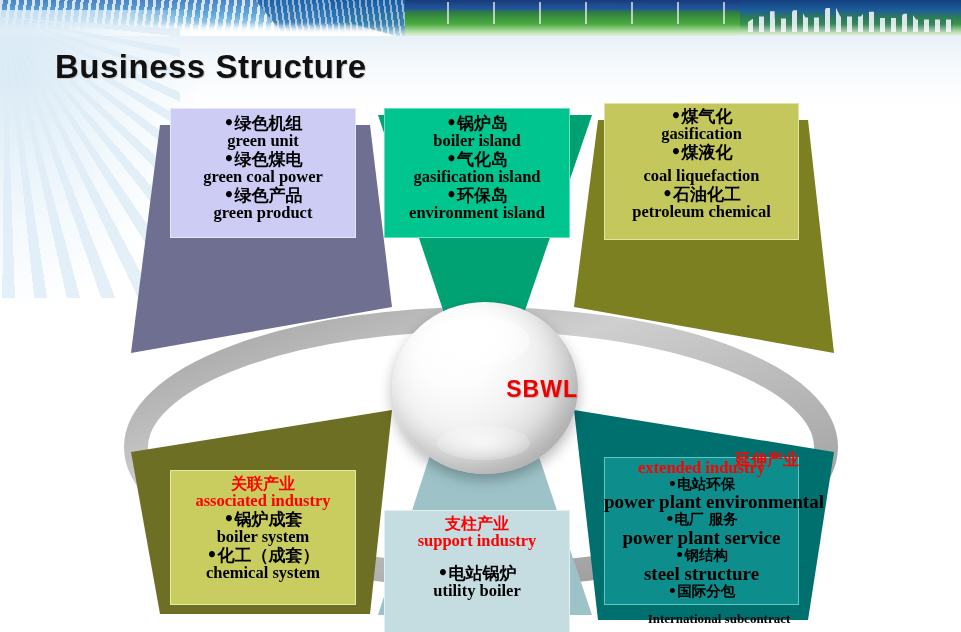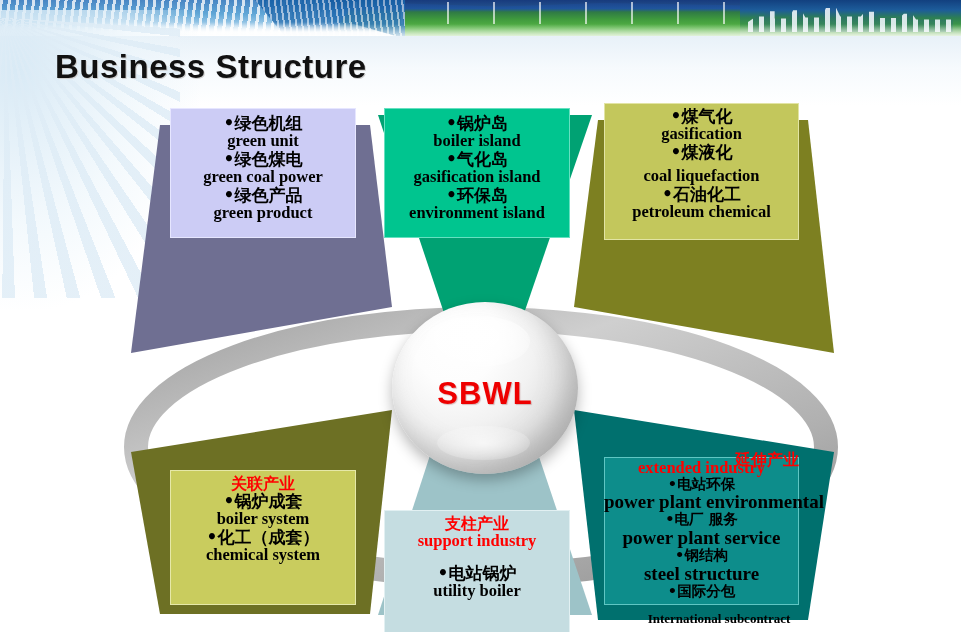--- a/index.html
+++ b/index.html
@@ -151,23 +151,23 @@
     border-radius:50%;
     background:radial-gradient(ellipse at 50% 40%, rgba(255,255,255,.98) 0%, rgba(255,255,255,.55) 55%, rgba(255,255,255,0) 100%);
   }
   #sphere .gloss2{
     position:absolute;left:24%;top:72%;width:50%;height:20%;
     border-radius:50%;
     background:radial-gradient(ellipse at 50% 50%, rgba(255,255,255,.70) 0%, rgba(255,255,255,0) 100%);
   }
   #sbwl{
     position:absolute;left:0;right:0;top:74px;
-    text-align:center;
+    text-align:right;
     font-family:"Liberation Sans", sans-serif;
-    font-weight:bold;font-size:31px;color:#ee0000;
+    font-weight:bold;font-size:23px;color:#ee0000;
     letter-spacing:1px;
     text-shadow:1px 1px 1px rgba(120,0,0,.25);
   }
   .bottom-note{
     position:absolute;
     font-family:"Liberation Serif", serif;
     font-weight:bold;font-size:13px;color:#000;white-space:nowrap;
   }
 </style>
 </head>
@@ -264,20 +264,21 @@
   <div id="sphere">
     <div class="gloss"></div>
     <div class="gloss2"></div>
     <div id="sbwl">SBWL</div>
   </div>
 
   <div class="box" style="left:170px;top:375px;width:186px;height:135px;">
     <div class="inner" style="left:0;top:0;width:186px;height:135px;background:#c9cc5e;border:1px solid #e6e8a8;"></div>
     <div class="txt" style="top:5px;" id="bl-txt">
         <span class="ln hdr-cn">关联产业</span>
+        <span class="ln hdr-en">associated industry</span>
         <span class="ln cn">•锅炉成套</span>
         <span class="ln en">boiler system</span>
         <span class="ln cn">•化工（成套）</span>
         <span class="ln en">chemical system</span>
       </div>
   </div>
 
   <div class="box" style="left:384px;top:375px;width:186px;height:135px;margin-top:40px;">
     <div class="inner" style="left:0;top:0;width:186px;height:135px;background:#c5dde1;border:1px solid #e2f0f2;"></div>
     <div class="txt" style="top:5px;" id="bc-txt">

